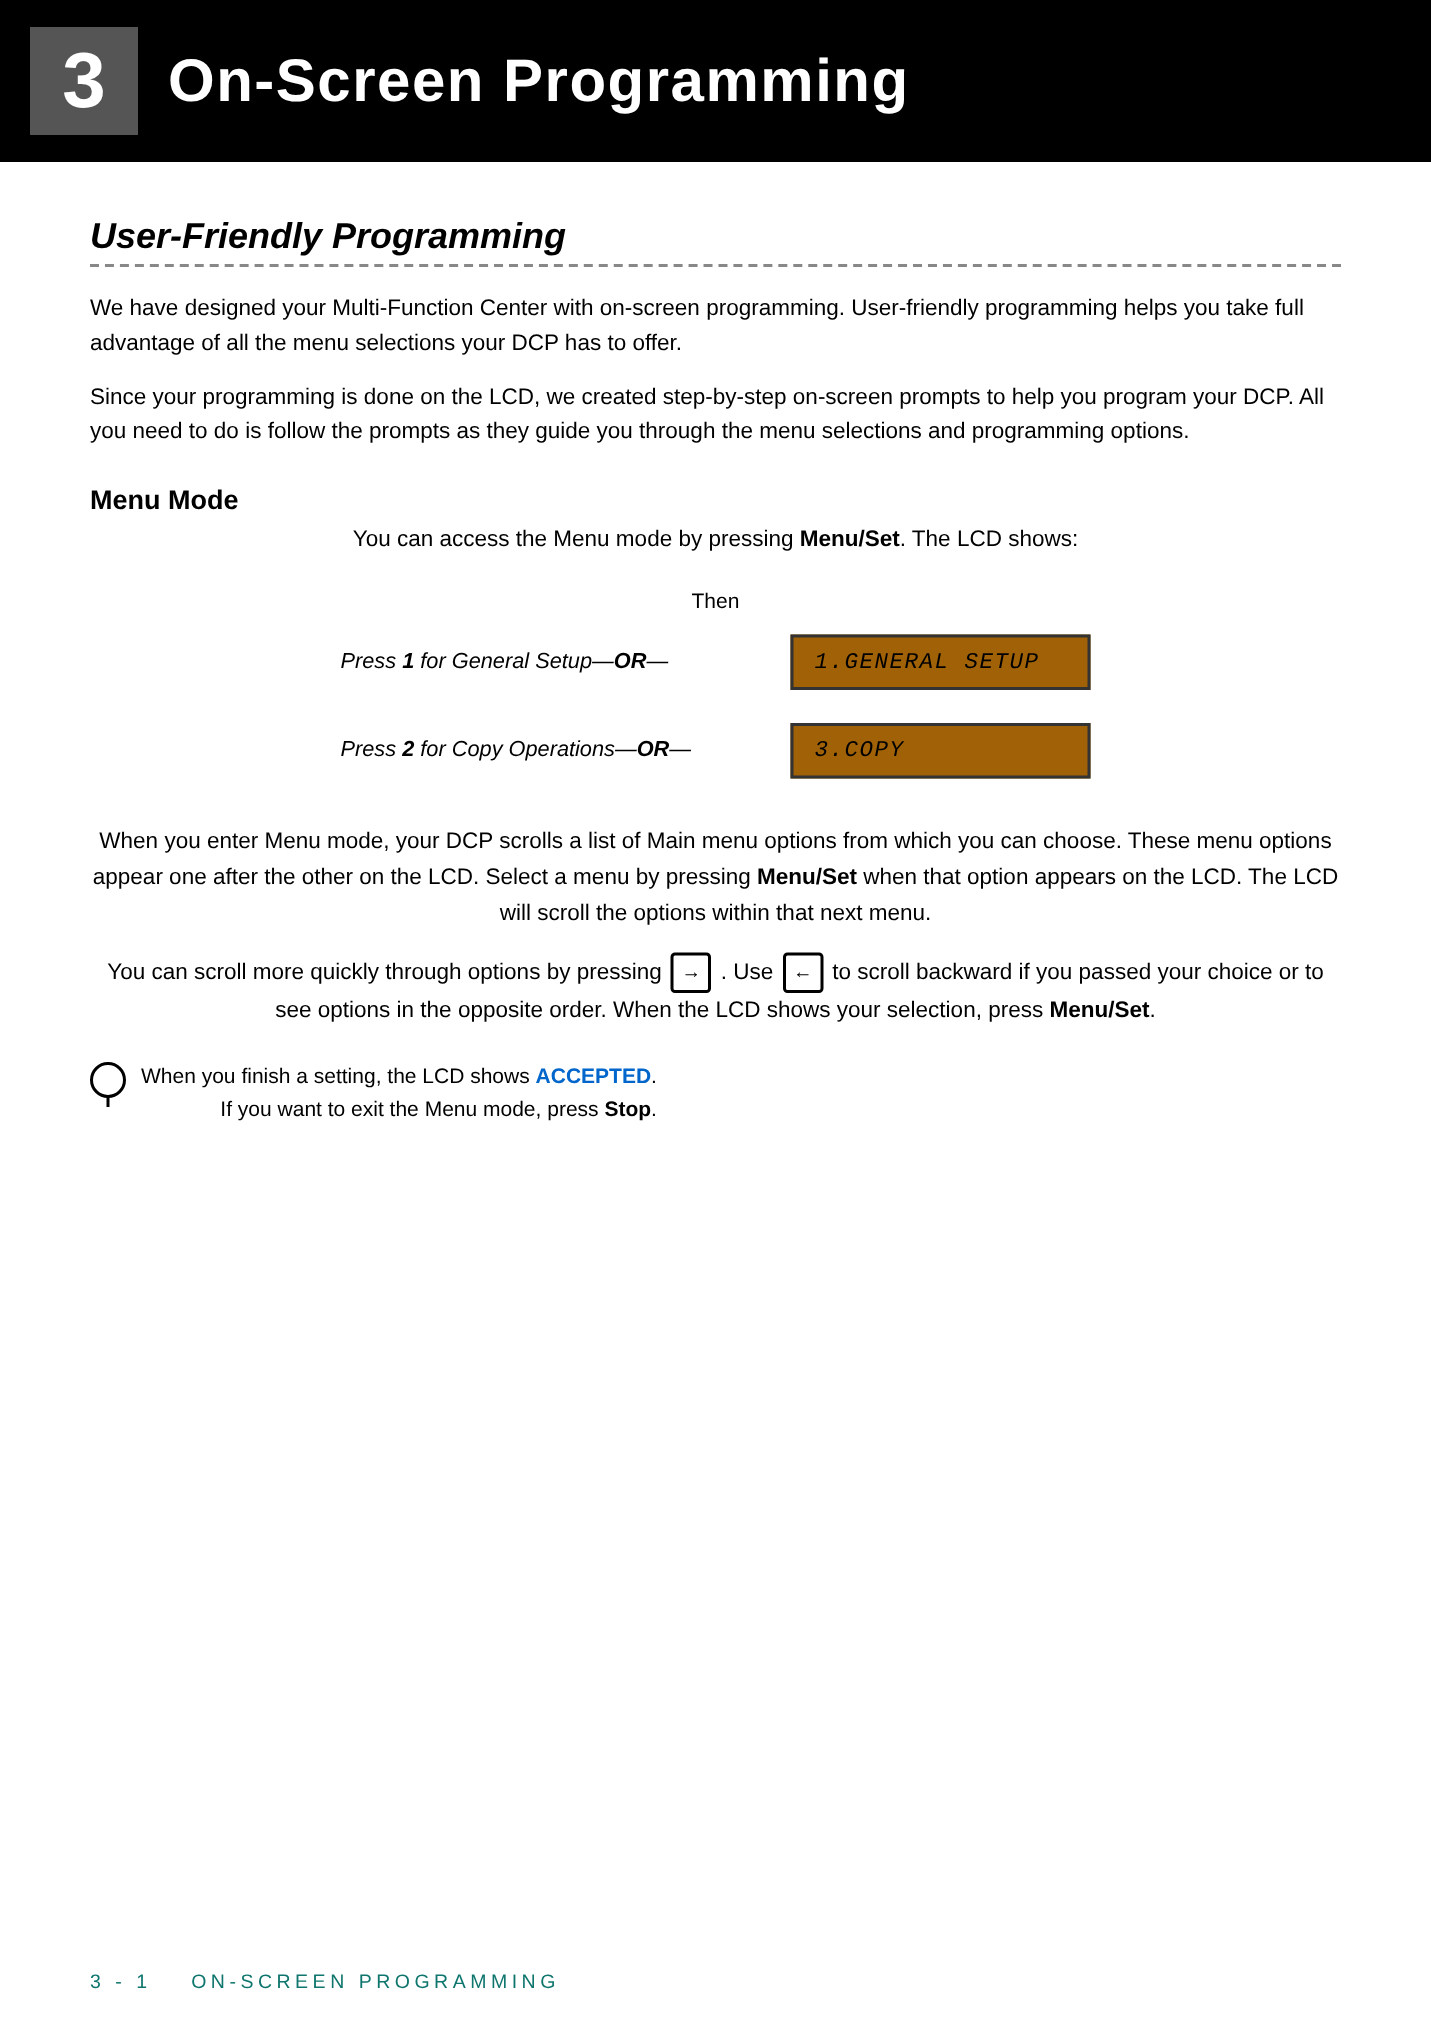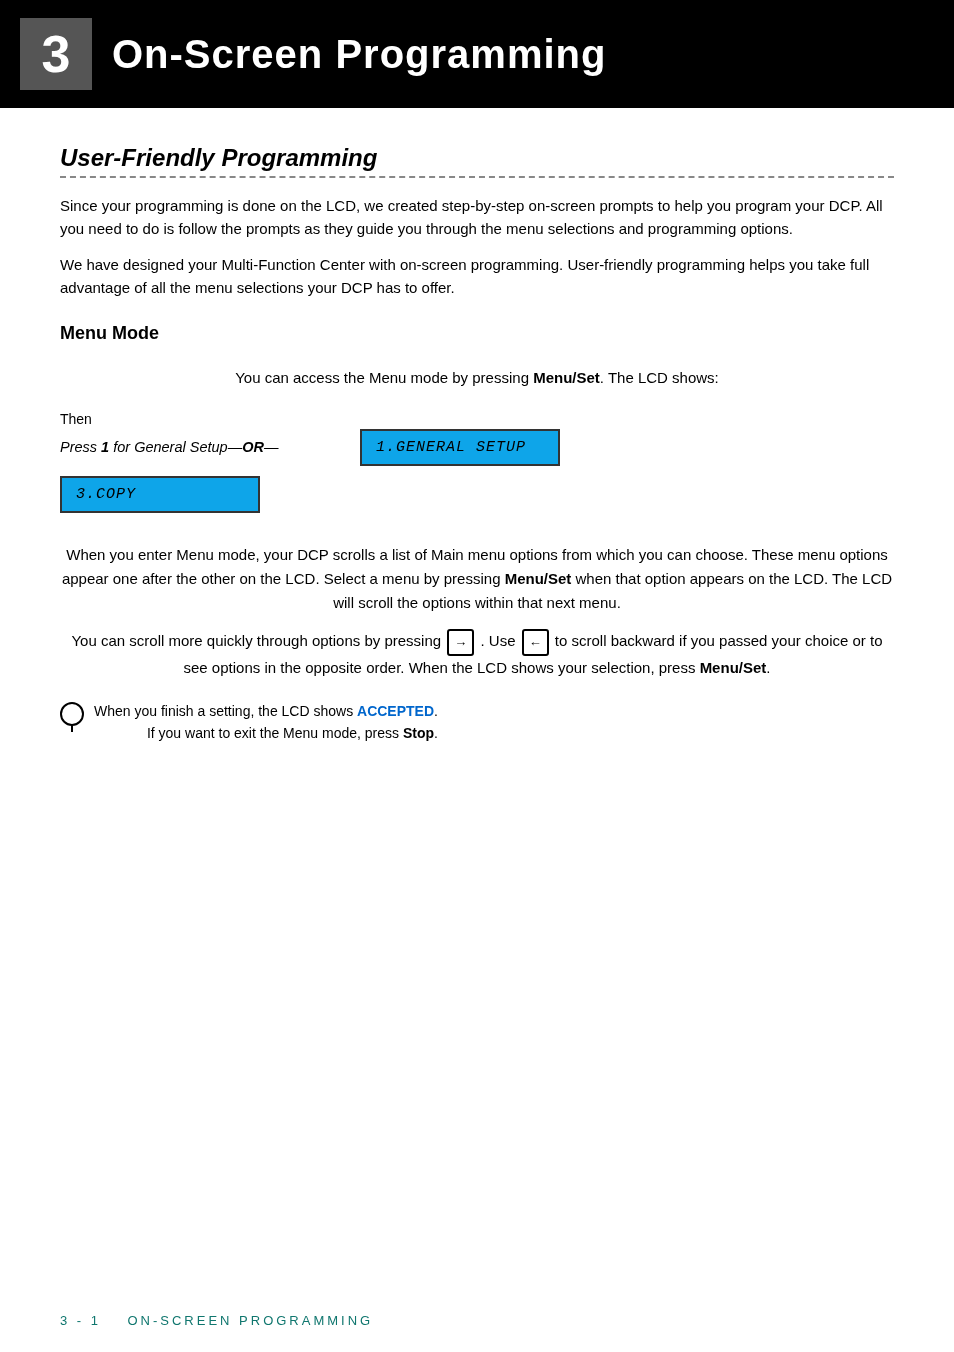--- a/index.html
+++ b/index.html
@@ -73,35 +73,36 @@
     .intro-text {
       margin-bottom: 12px;
       line-height: 1.55;
     }
 
     
     .subsection-heading {
       font-size: 18px;
       font-weight: bold;
       margin-top: 24px;
-      margin-bottom: 22px;
+      margin-bottom: 4px;
     }
 
     .body-text {
       line-height: 1.6;
       margin-bottom: 14px;
       text-align: center;
     }
 
     
     .lcd-section {
       display: flex;
       flex-direction: column;
-      gap: 0px;
+      gap: 12px;
       margin: 20px 0 20px 0;
+      align-items: center;
     }
 
     .lcd-row {
       display: flex;
       align-items: center;
       margin-bottom: 10px;
       font-style: italic;
     }
 
     .lcd-label {
@@ -110,21 +111,21 @@
       line-height: 1.5;
       padding-right: 10px;
     }
 
     .lcd-display {
       font-family: 'Courier New', Courier, monospace;
       font-size: 15px;
       border: 2px solid #333333;
       padding: 8px 14px;
       min-width: 200px;
-      background: #0ea5e9;
+      background: #a16207;
       letter-spacing: 1px;
     }
 
     .then-label {
       font-size: 14px;
       margin-bottom: 4px;
     }
 
     
     .arrow-icon {
@@ -206,22 +207,22 @@
     </div>
     <div class="chapter-title">On-Screen Programming</div>
   </div>
 
   <div class="content">
 
     <div>
       <div class="section-heading">User-Friendly Programming</div>
       <hr class="dashed-line">
 
+      <p class="intro-text">We have designed your Multi-Function Center with on-screen programming. User-friendly programming helps you take full advantage of all the menu selections your DCP has to offer.</p>
       <p class="intro-text">Since your programming is done on the LCD, we created step-by-step on-screen prompts to help you program your DCP. All you need to do is follow the prompts as they guide you through the menu selections and programming options.</p>
-      <p class="intro-text">We have designed your Multi-Function Center with on-screen programming. User-friendly programming helps you take full advantage of all the menu selections your DCP has to offer.</p>
     </div>
 
     <div>
       <div class="subsection-heading">Menu Mode</div>
 
       <p class="body-text">
         You can access the Menu mode by pressing <span class="bold">Menu/Set</span>. The LCD shows:
       </p>
 
       <div class="lcd-section">
@@ -231,20 +232,23 @@
         </div>
 
         <div class="lcd-row">
           <div class="lcd-label">
             Press <span class="bold">1</span> for General Setup—<span class="bold">OR</span>—
           </div>
           <div class="lcd-display">1.GENERAL SETUP</div>
         </div>
 
         <div class="lcd-row">
+          <div class="lcd-label">
+            Press <span class="bold">2</span> for Copy Operations—<span class="bold">OR</span>—
+          </div>
           <div class="lcd-display">3.COPY</div>
         </div>
 
 
       </div>
 
       <p class="body-text">
         When you enter Menu mode, your DCP scrolls a list of Main menu options from which you can choose. These menu options appear one after the other on the LCD. Select a menu by pressing <span class="bold">Menu/Set</span> when that option appears on the LCD. The LCD will scroll the options within that next menu.
       </p>
 

